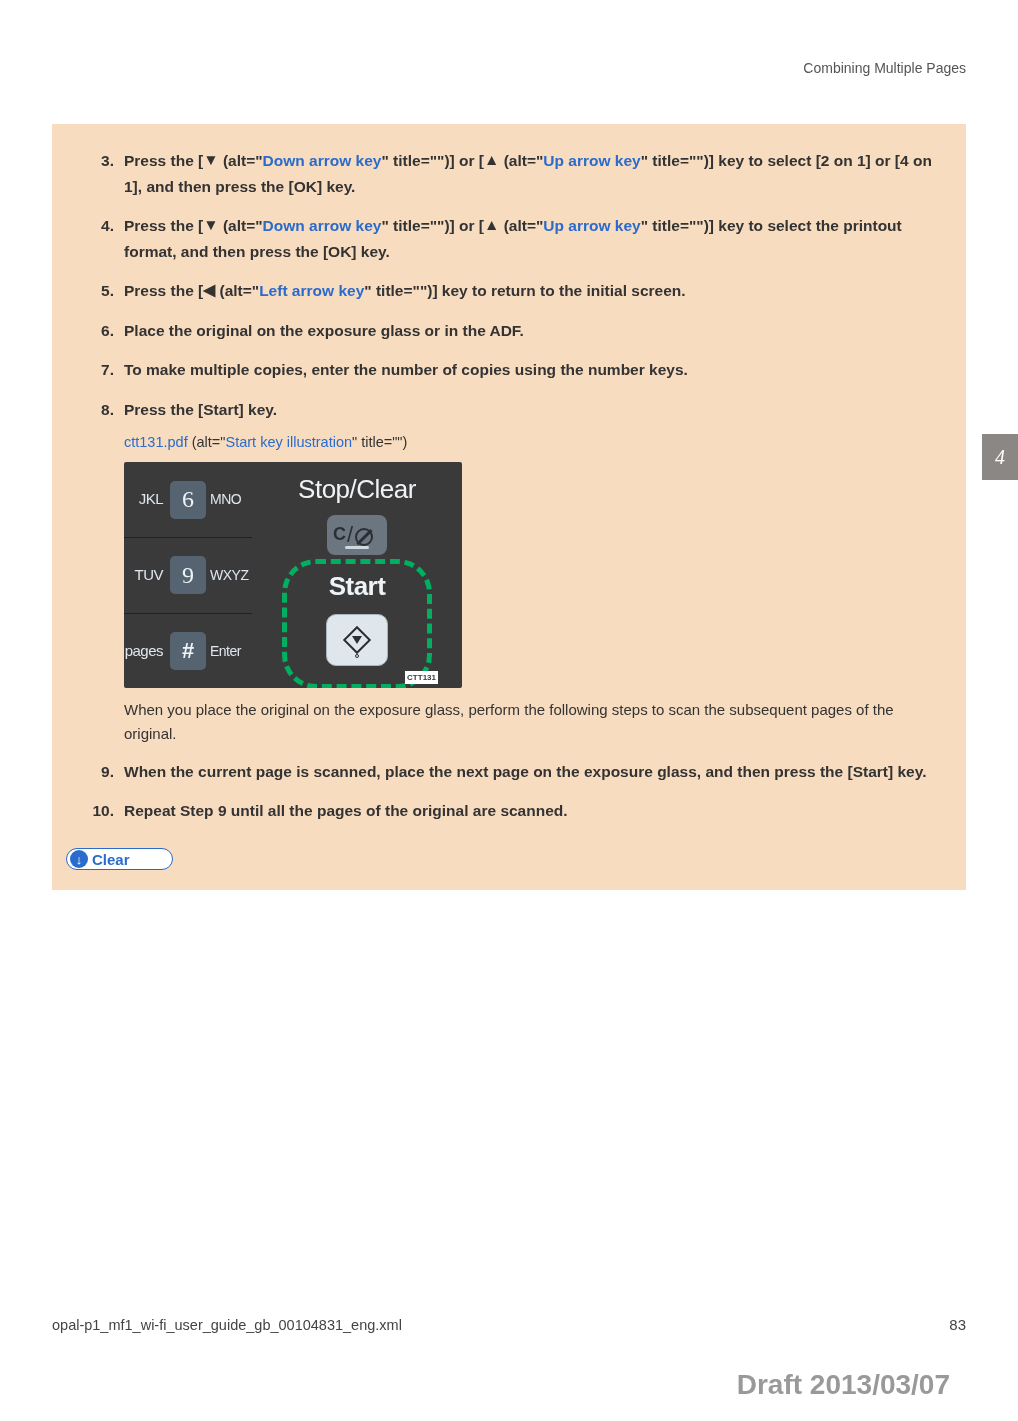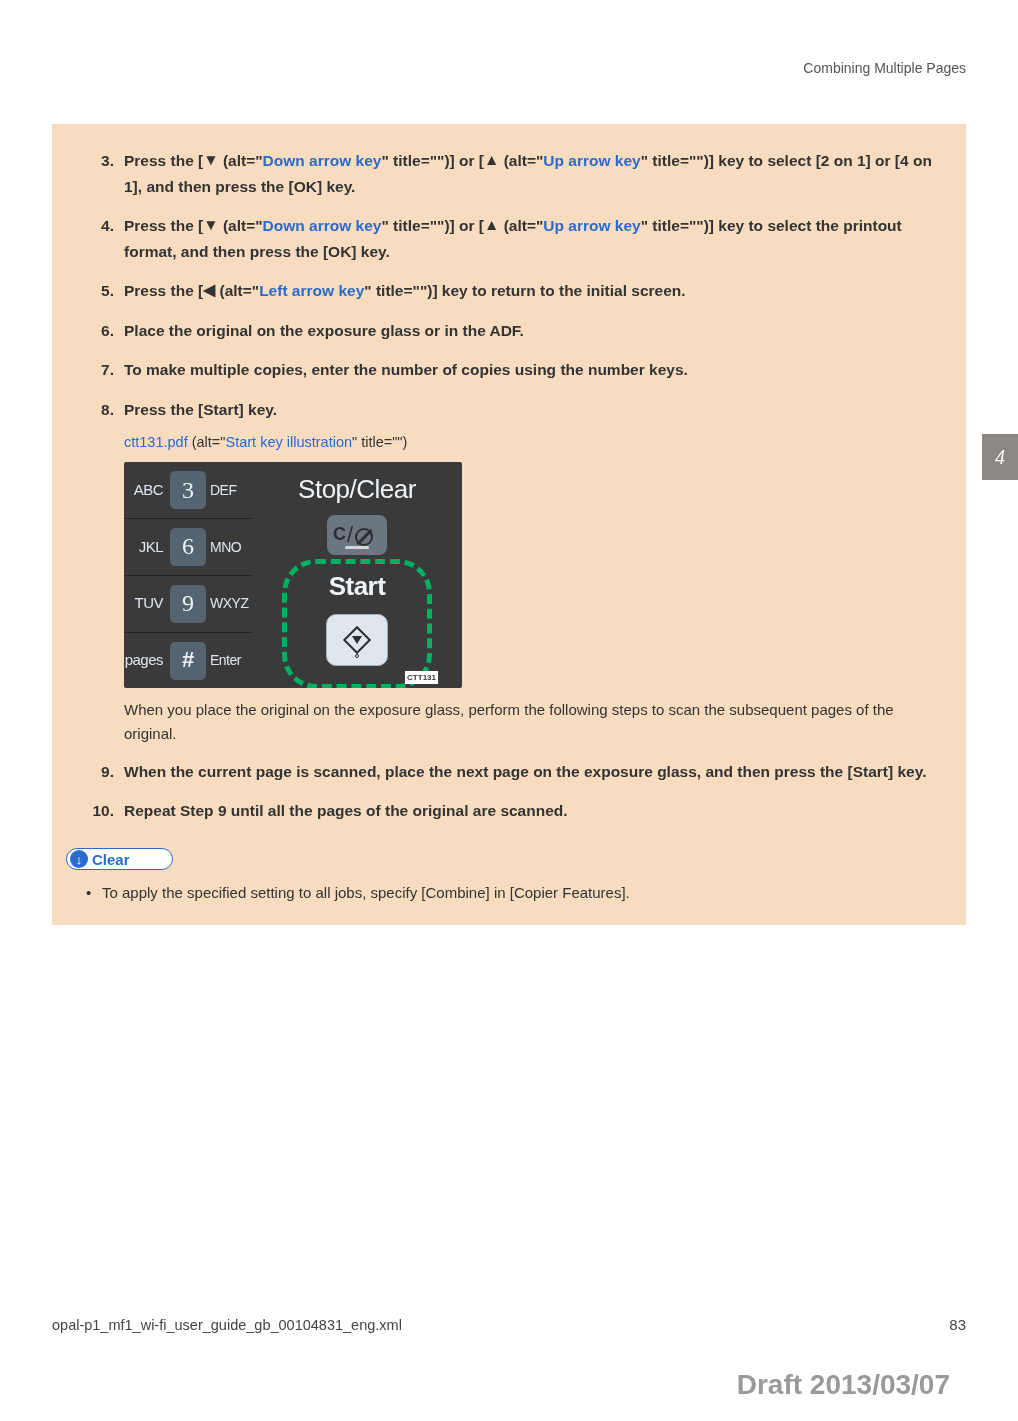--- a/index.html
+++ b/index.html
@@ -209,25 +209,20 @@
 
     <li>
       <span>Press the [Start] key.</span>
       <div class="img-caption">
         <span class="link">ctt131.pdf</span><span> (alt="</span><span class="link">Start key illustration</span><span>" title="")</span>
       </div>
 
       <div class="panel-illus">
         <div class="kp-left">
           <div class="kp-row">
-            <span class="kp-lbl-l">ABC</span>
-            <span class="kp-key">3</span>
-            <span class="kp-lbl-r">DEF</span>
-          </div>
-          <div class="kp-row">
             <span class="kp-lbl-l">JKL</span>
             <span class="kp-key">6</span>
             <span class="kp-lbl-r">MNO</span>
           </div>
           <div class="kp-row">
             <span class="kp-lbl-l">TUV</span>
             <span class="kp-key">9</span>
             <span class="kp-lbl-r">WXYZ</span>
           </div>
           <div class="kp-row">
@@ -262,22 +257,19 @@
     </li>
 
     <li><span>When the current page is scanned, place the next page on the exposure glass, and then press the [Start] key.</span></li>
     <li><span>Repeat Step 9 until all the pages of the original are scanned.</span></li>
   </ol>
 
   <div class="note-pill">
     <span class="note-circle">↓</span>
     <span class="note-text">Clear</span>
   </div>
-  <ul class="note-ul">
-    <li>To apply the specified setting to all jobs, specify [Combine] in [Copier Features].</li>
-  </ul>
 </div>
 
 <div class="footer">
   <span class="footer-file">opal-p1_mf1_wi-fi_user_guide_gb_00104831_eng.xml</span>
   <span>83</span>
 </div>
 <div class="draft">Draft 2013/03/07</div>
 
 </body></html>

